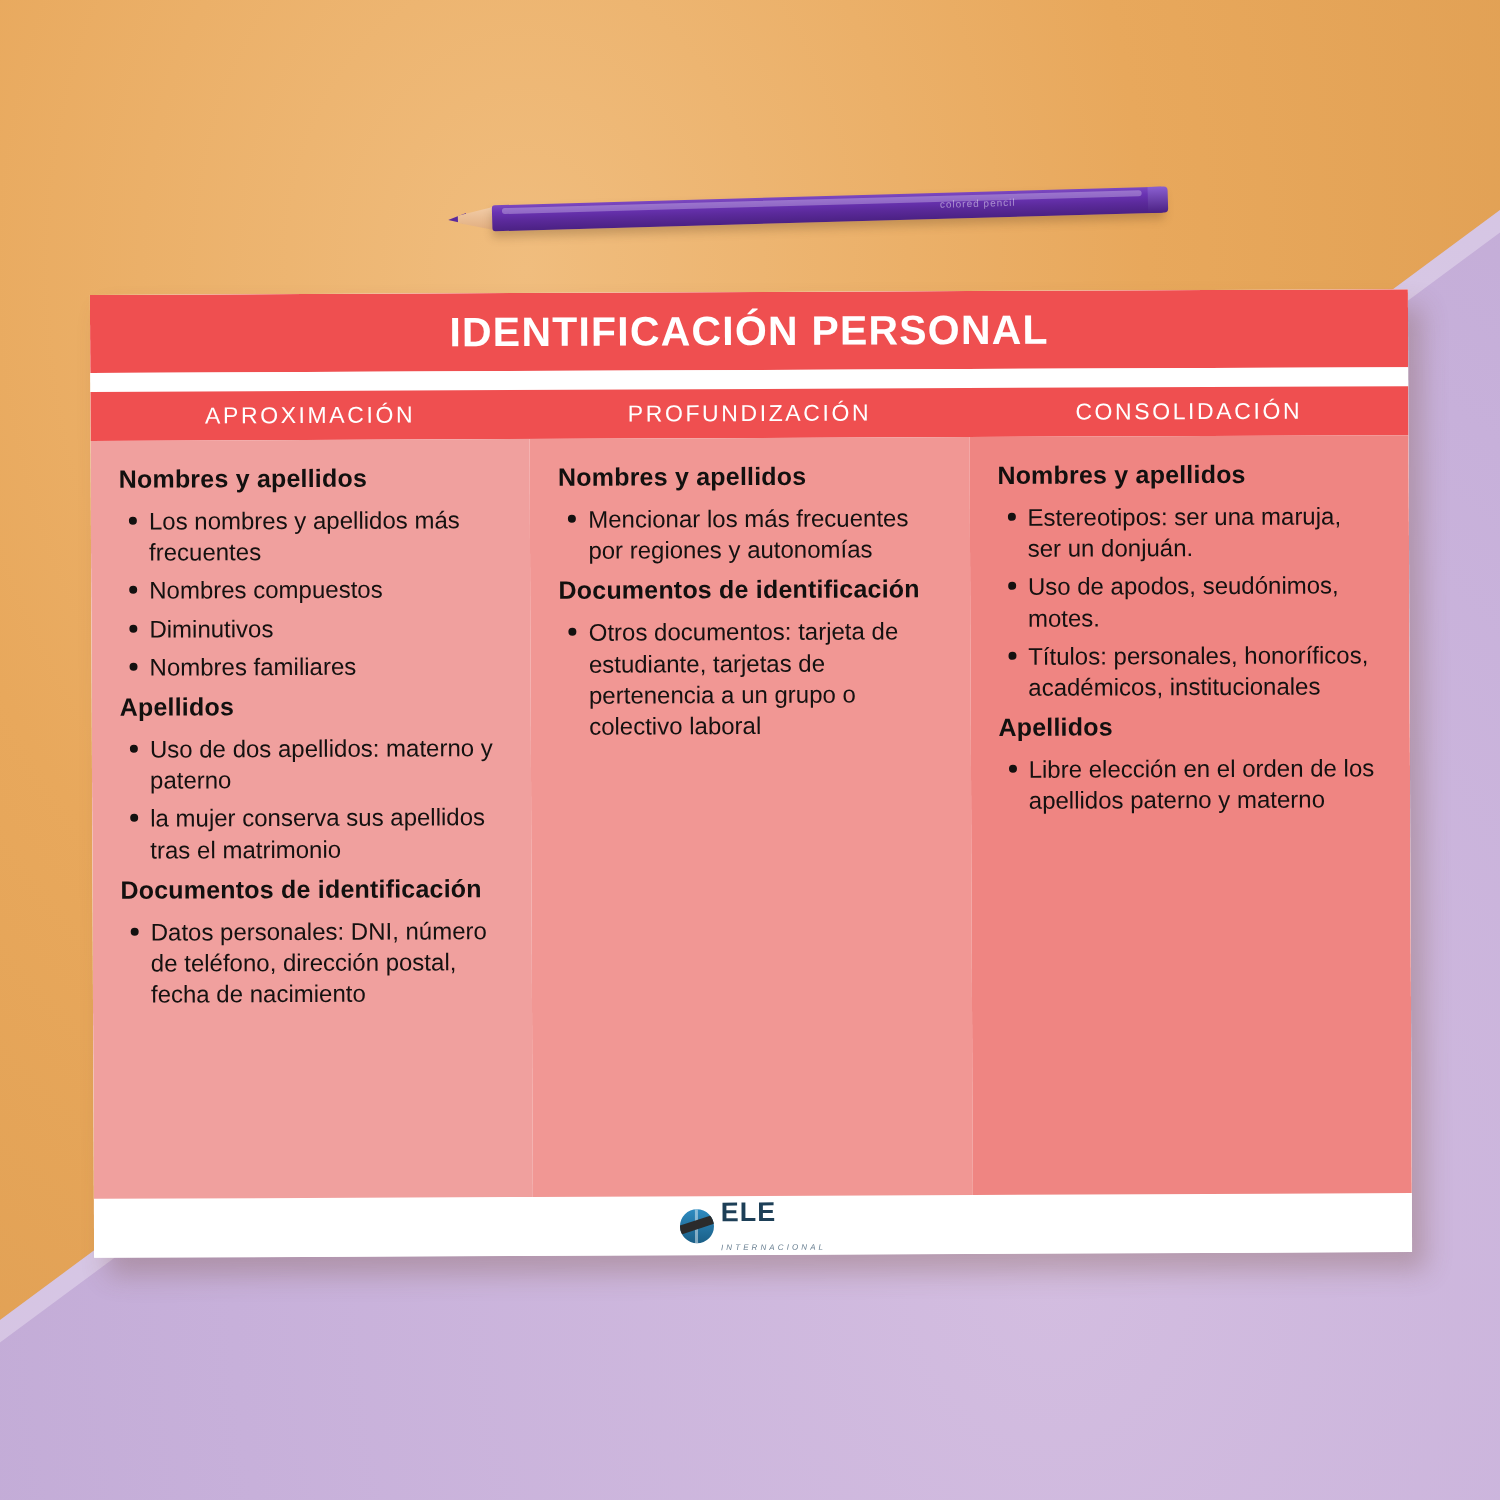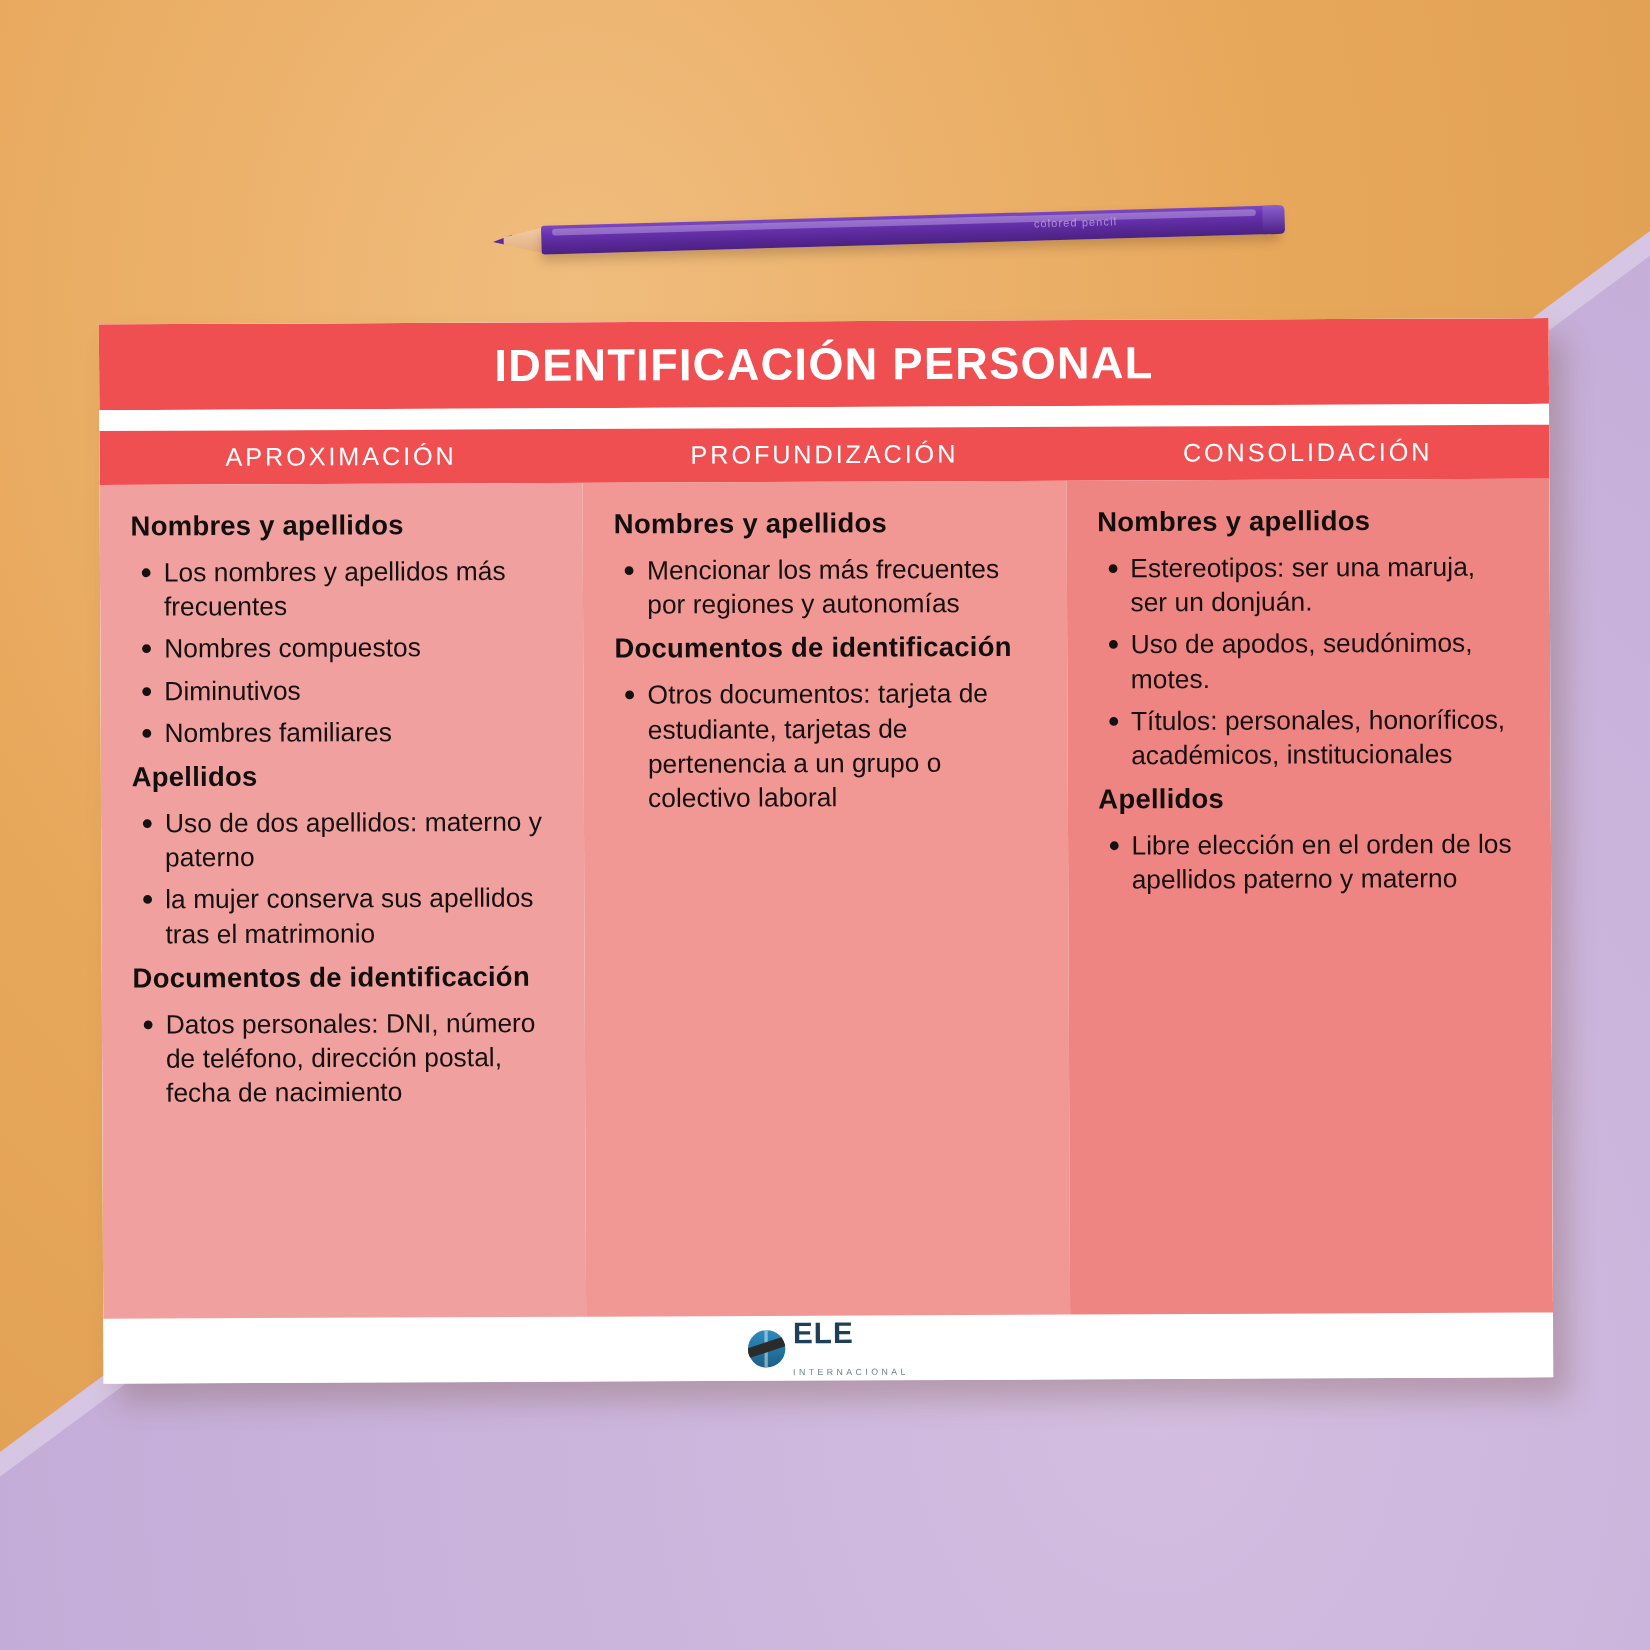--- a/index.html
+++ b/index.html
@@ -113,21 +113,21 @@
   #logo-globe{position:relative;width:34px;height:34px;border-radius:50%;
     background:linear-gradient(180deg,#2e8bc0,#1b5f87);overflow:hidden;}
   #logo-globe .band{position:absolute;left:-6px;top:11px;width:46px;height:9px;
     background:#2b2b2b;transform:rotate(-18deg);}
   #logo-globe .mer{position:absolute;left:15px;top:0;width:3px;height:34px;
     background:rgba(255,255,255,.45);}
   #logo-text{display:flex;flex-direction:column;line-height:1;}
   #logo-ele{font-size:27px;font-weight:bold;color:#1d3f57;letter-spacing:1px;
     font-family:"Liberation Sans",sans-serif;}
   #logo-sub{font-size:8px;color:#6b8193;letter-spacing:3.1px;margin-top:18px;
-    font-family:"Liberation Sans",sans-serif;}
+    font-family:"Liberation Sans",sans-serif;font-style:italic;}
 </style>
 </head>
 <body>
 
 <div id="bg-orange"></div>
 <div id="bg-purple"></div>
 <div id="bg-purple-edge"></div>
 
 <div id="pencil">
   <div class="pencil-tip"></div>

